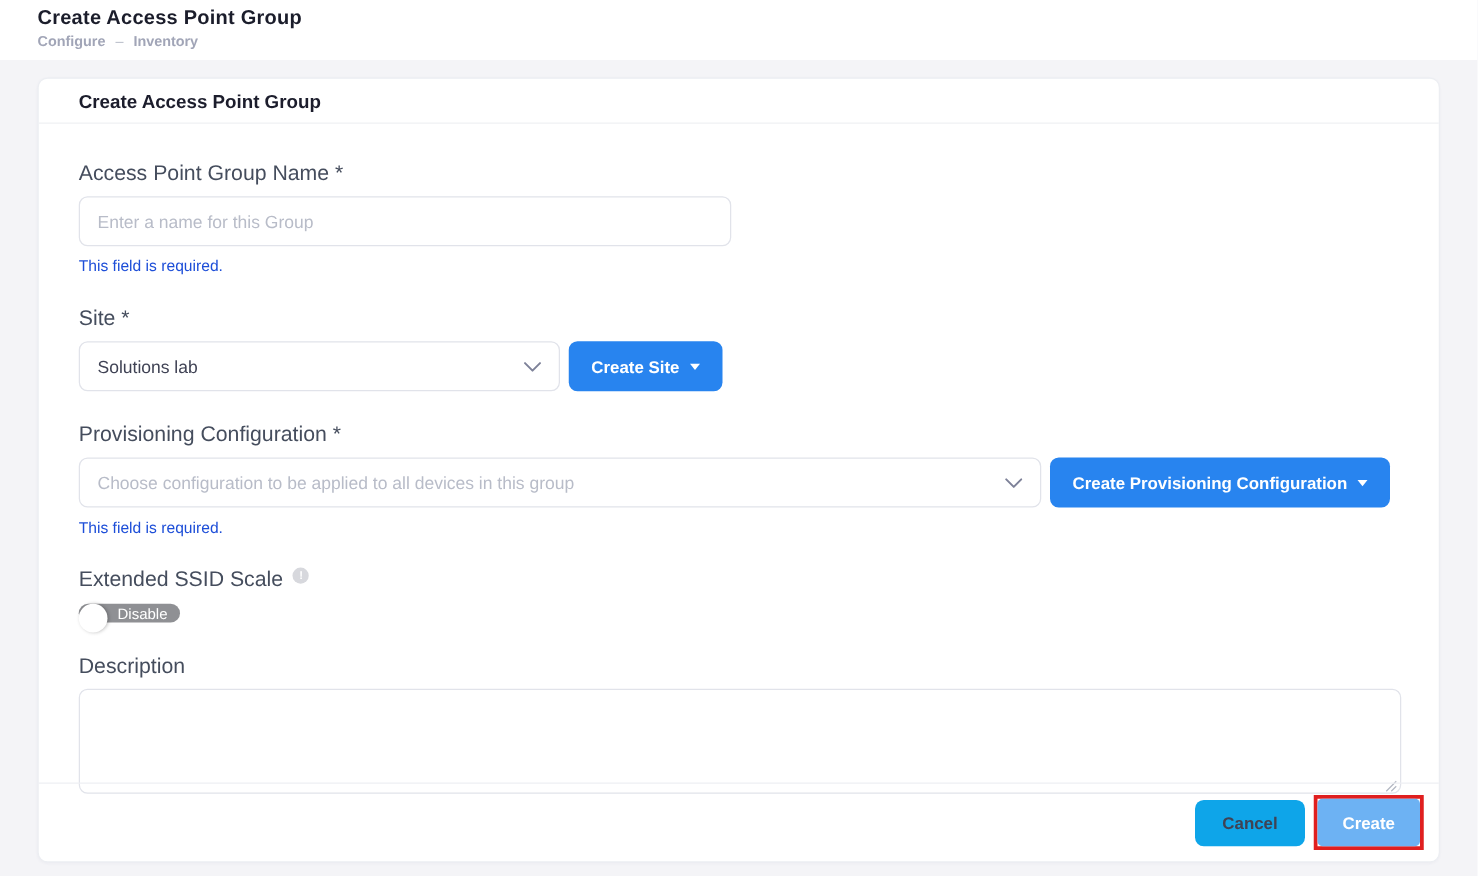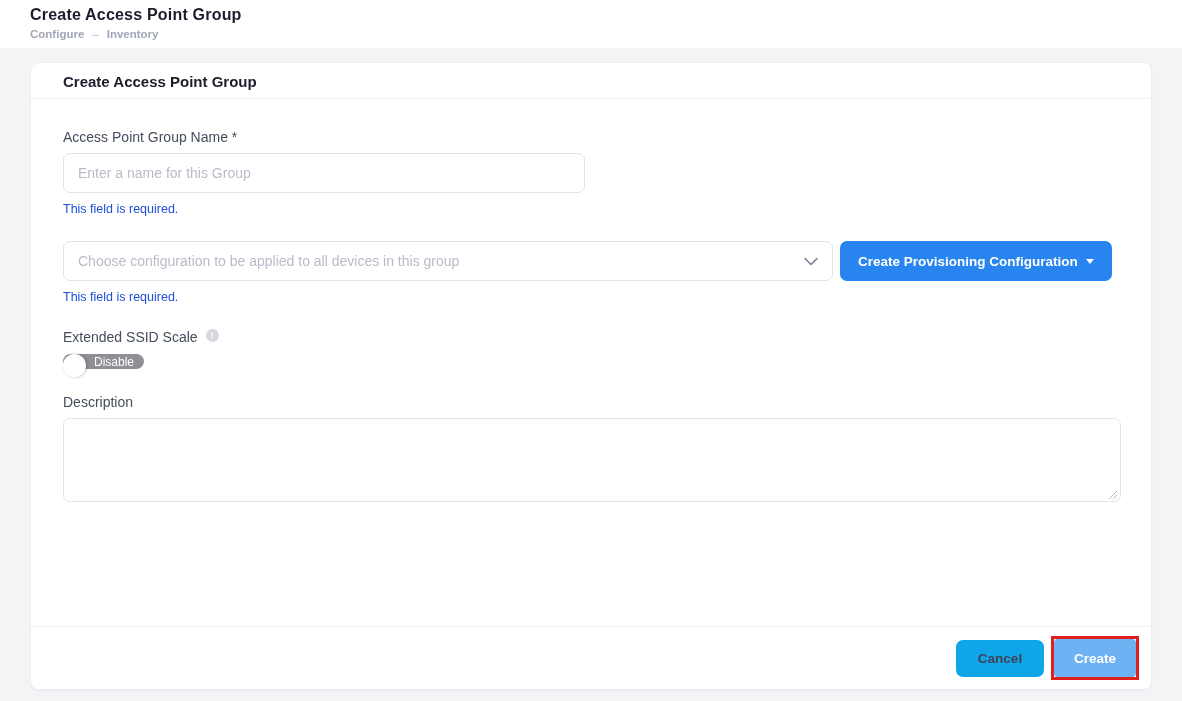--- a/index.html
+++ b/index.html
@@ -53,21 +53,21 @@
   .card-title {
     font-size:15px;
     font-weight:600;
     color:#1c1d2c;
   }
   .card-body { padding:30px 32px 0; }
 
   .form-group { margin-bottom:25px; }
   .field-label {
     display:block;
-    font-size:14px;
+    font-size:17px;
     color:#454d5d;
     margin-bottom:8px;
   }
   .text-input {
     width:522px; height:40px;
     border:1px solid #e1e3ea;
     border-radius:7px;
     padding:0 14px;
     font-size:14px;
     color:#0c4a6e;
@@ -235,22 +235,38 @@
   </div>
 
   <div class="card-body">
 
     <div class="form-group">
       <label class="field-label">Access Point Group Name *</label>
       <input class="text-input" type="text" placeholder="Enter a name for this Group" style="">
       <div class="error-text">This field is required.</div>
     </div>
 
-
-    <div class="form-group">
+    <div class="form-group">
+      <label class="field-label">Site *</label>
+      <div class="row">
+        <div class="select select-site">
+          <span class="sel-value">Solutions lab</span>
+          <svg class="chev" width="14" height="9" viewBox="0 0 14 9">
+            <path d="M1 1.5 L7 7.5 L13 1.5" fill="none" stroke="#7e8299" stroke-width="1.6" stroke-linecap="round" stroke-linejoin="round"></path>
+          </svg>
+        </div>
+        <button class="btn-primary">
+          <span>Create Site</span>
+          <span class="caret-down"></span>
+        </button>
+      </div>
+    </div>
+
+    <div class="form-group">
+      <label class="field-label">Provisioning Configuration *</label>
       <div class="row">
         <div class="select select-prov">
           <span class="sel-placeholder">Choose configuration to be applied to all devices in this group</span>
           <svg class="chev" width="14" height="9" viewBox="0 0 14 9">
             <path d="M1 1.5 L7 7.5 L13 1.5" fill="none" stroke="#7e8299" stroke-width="1.6" stroke-linecap="round" stroke-linejoin="round"></path>
           </svg>
         </div>
         <button class="btn-primary">
           <span>Create Provisioning Configuration</span>
           <span class="caret-down"></span>

